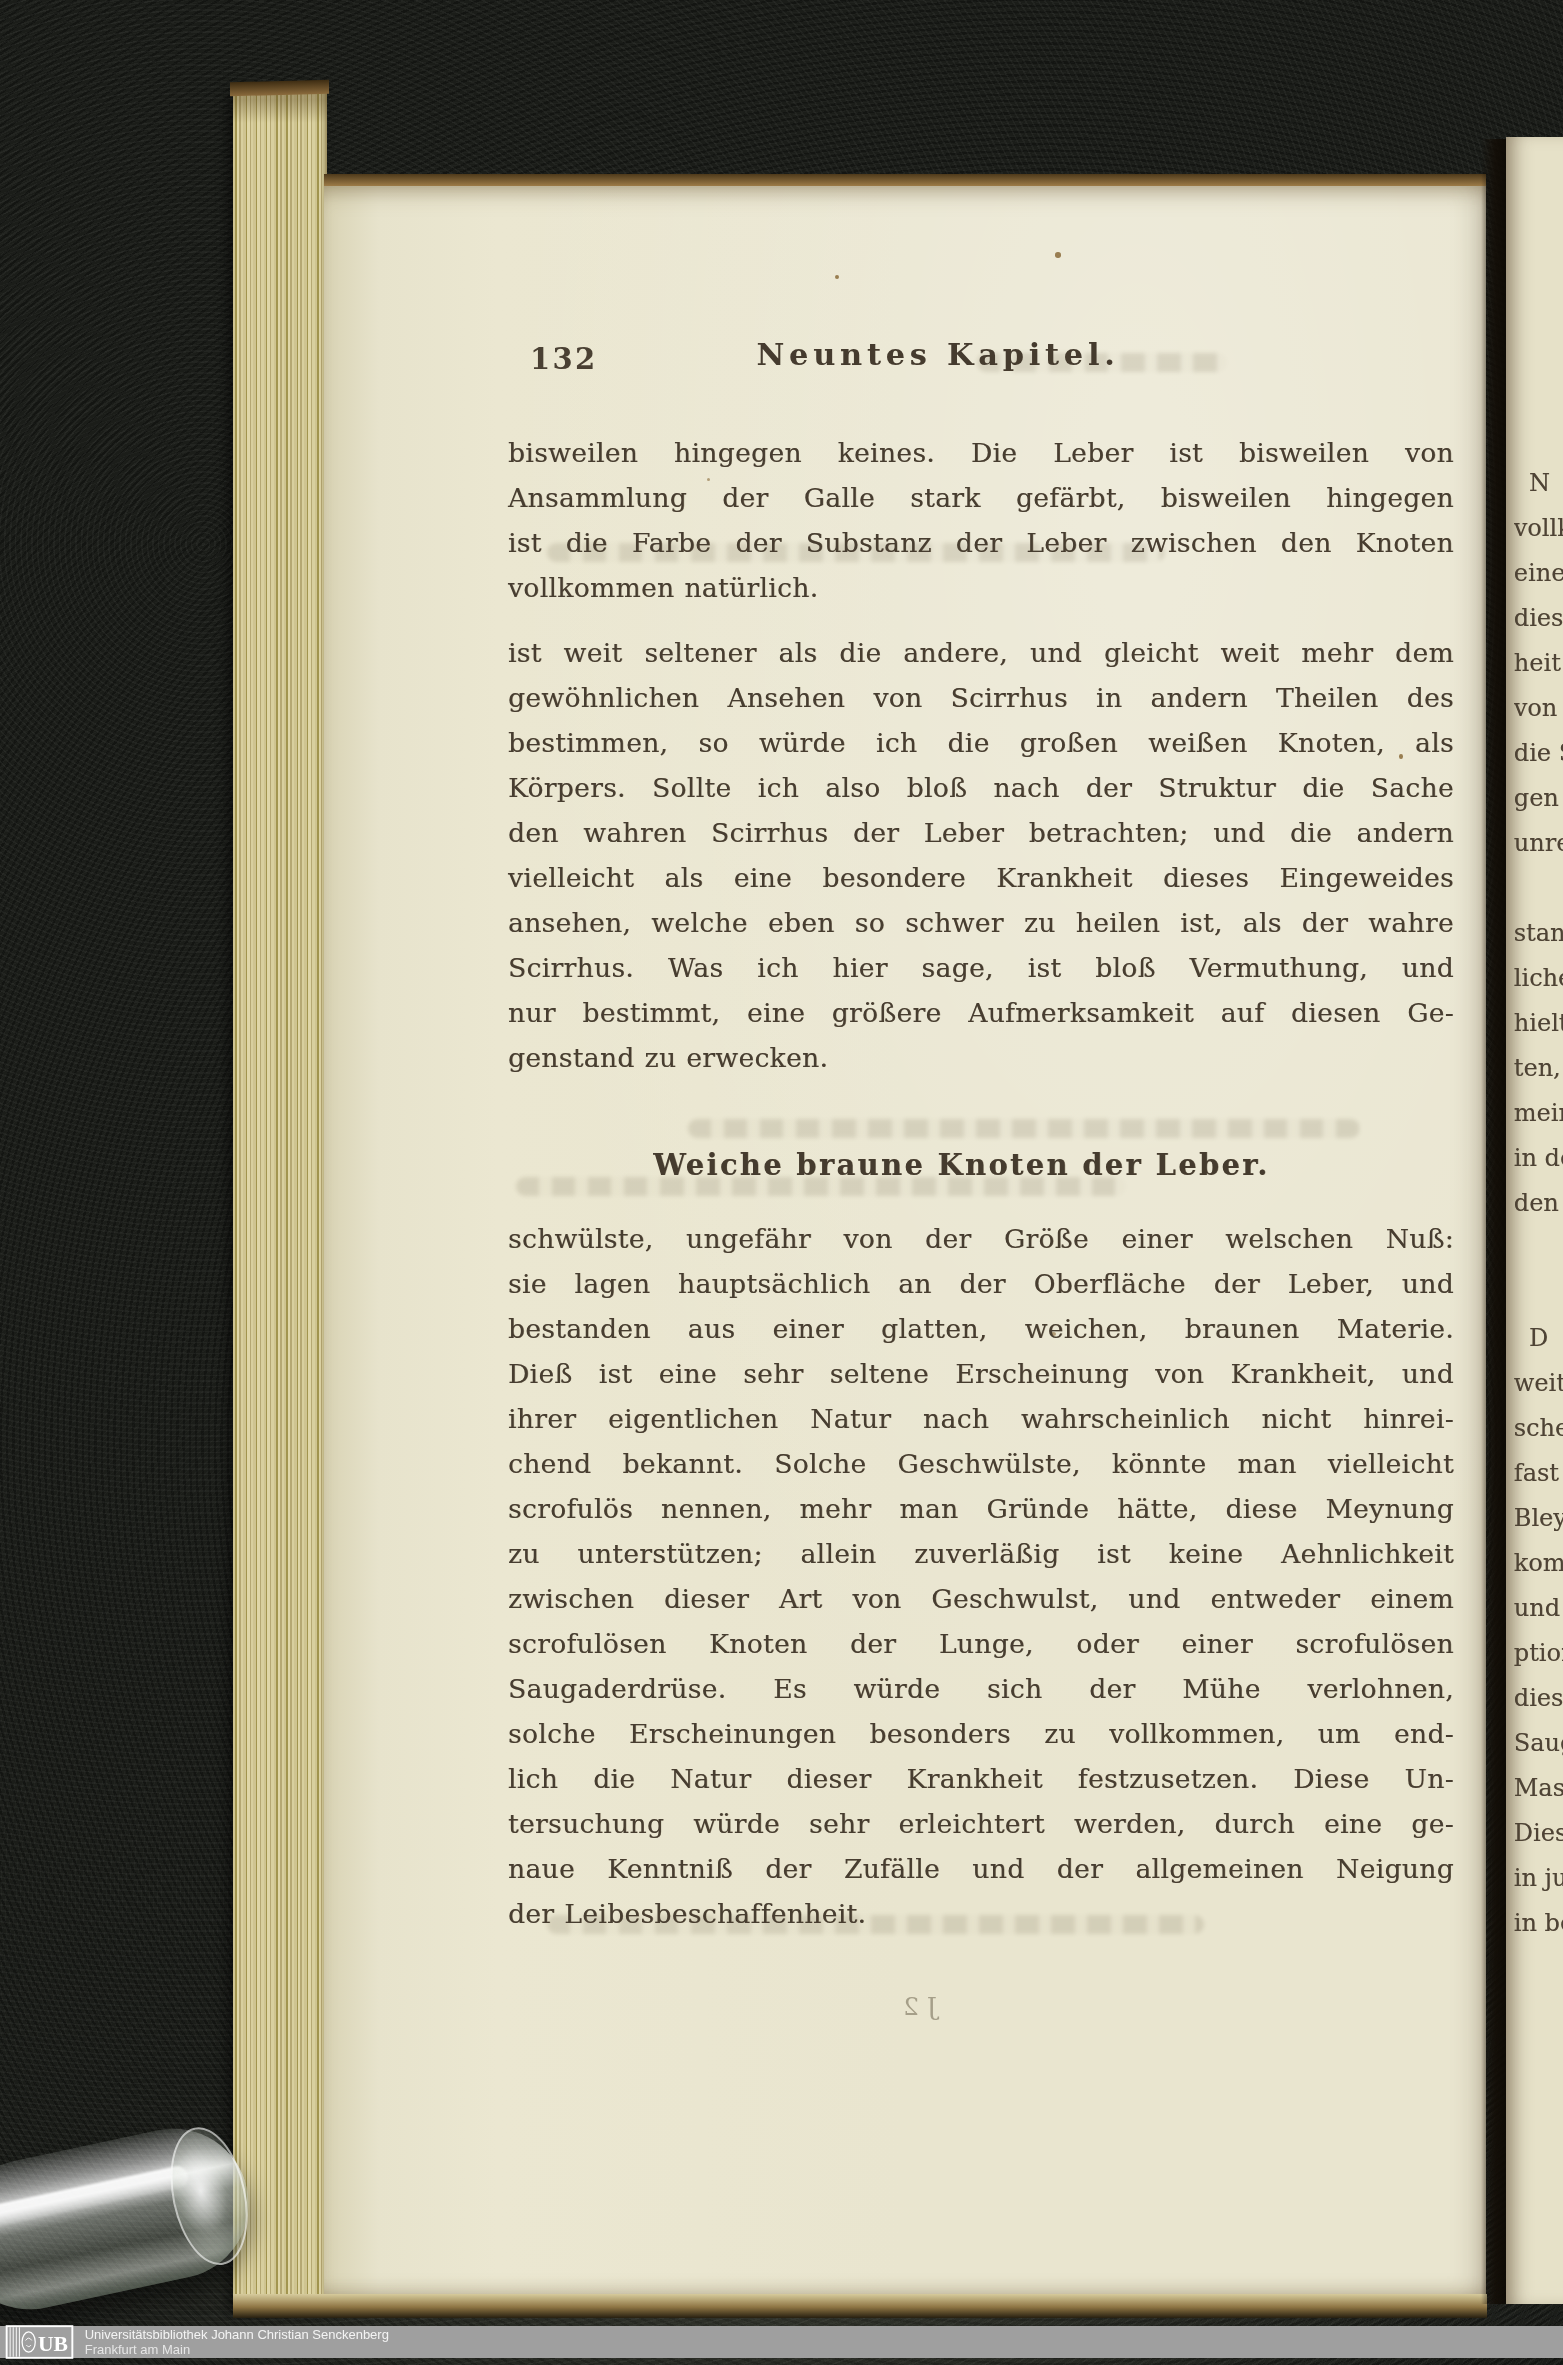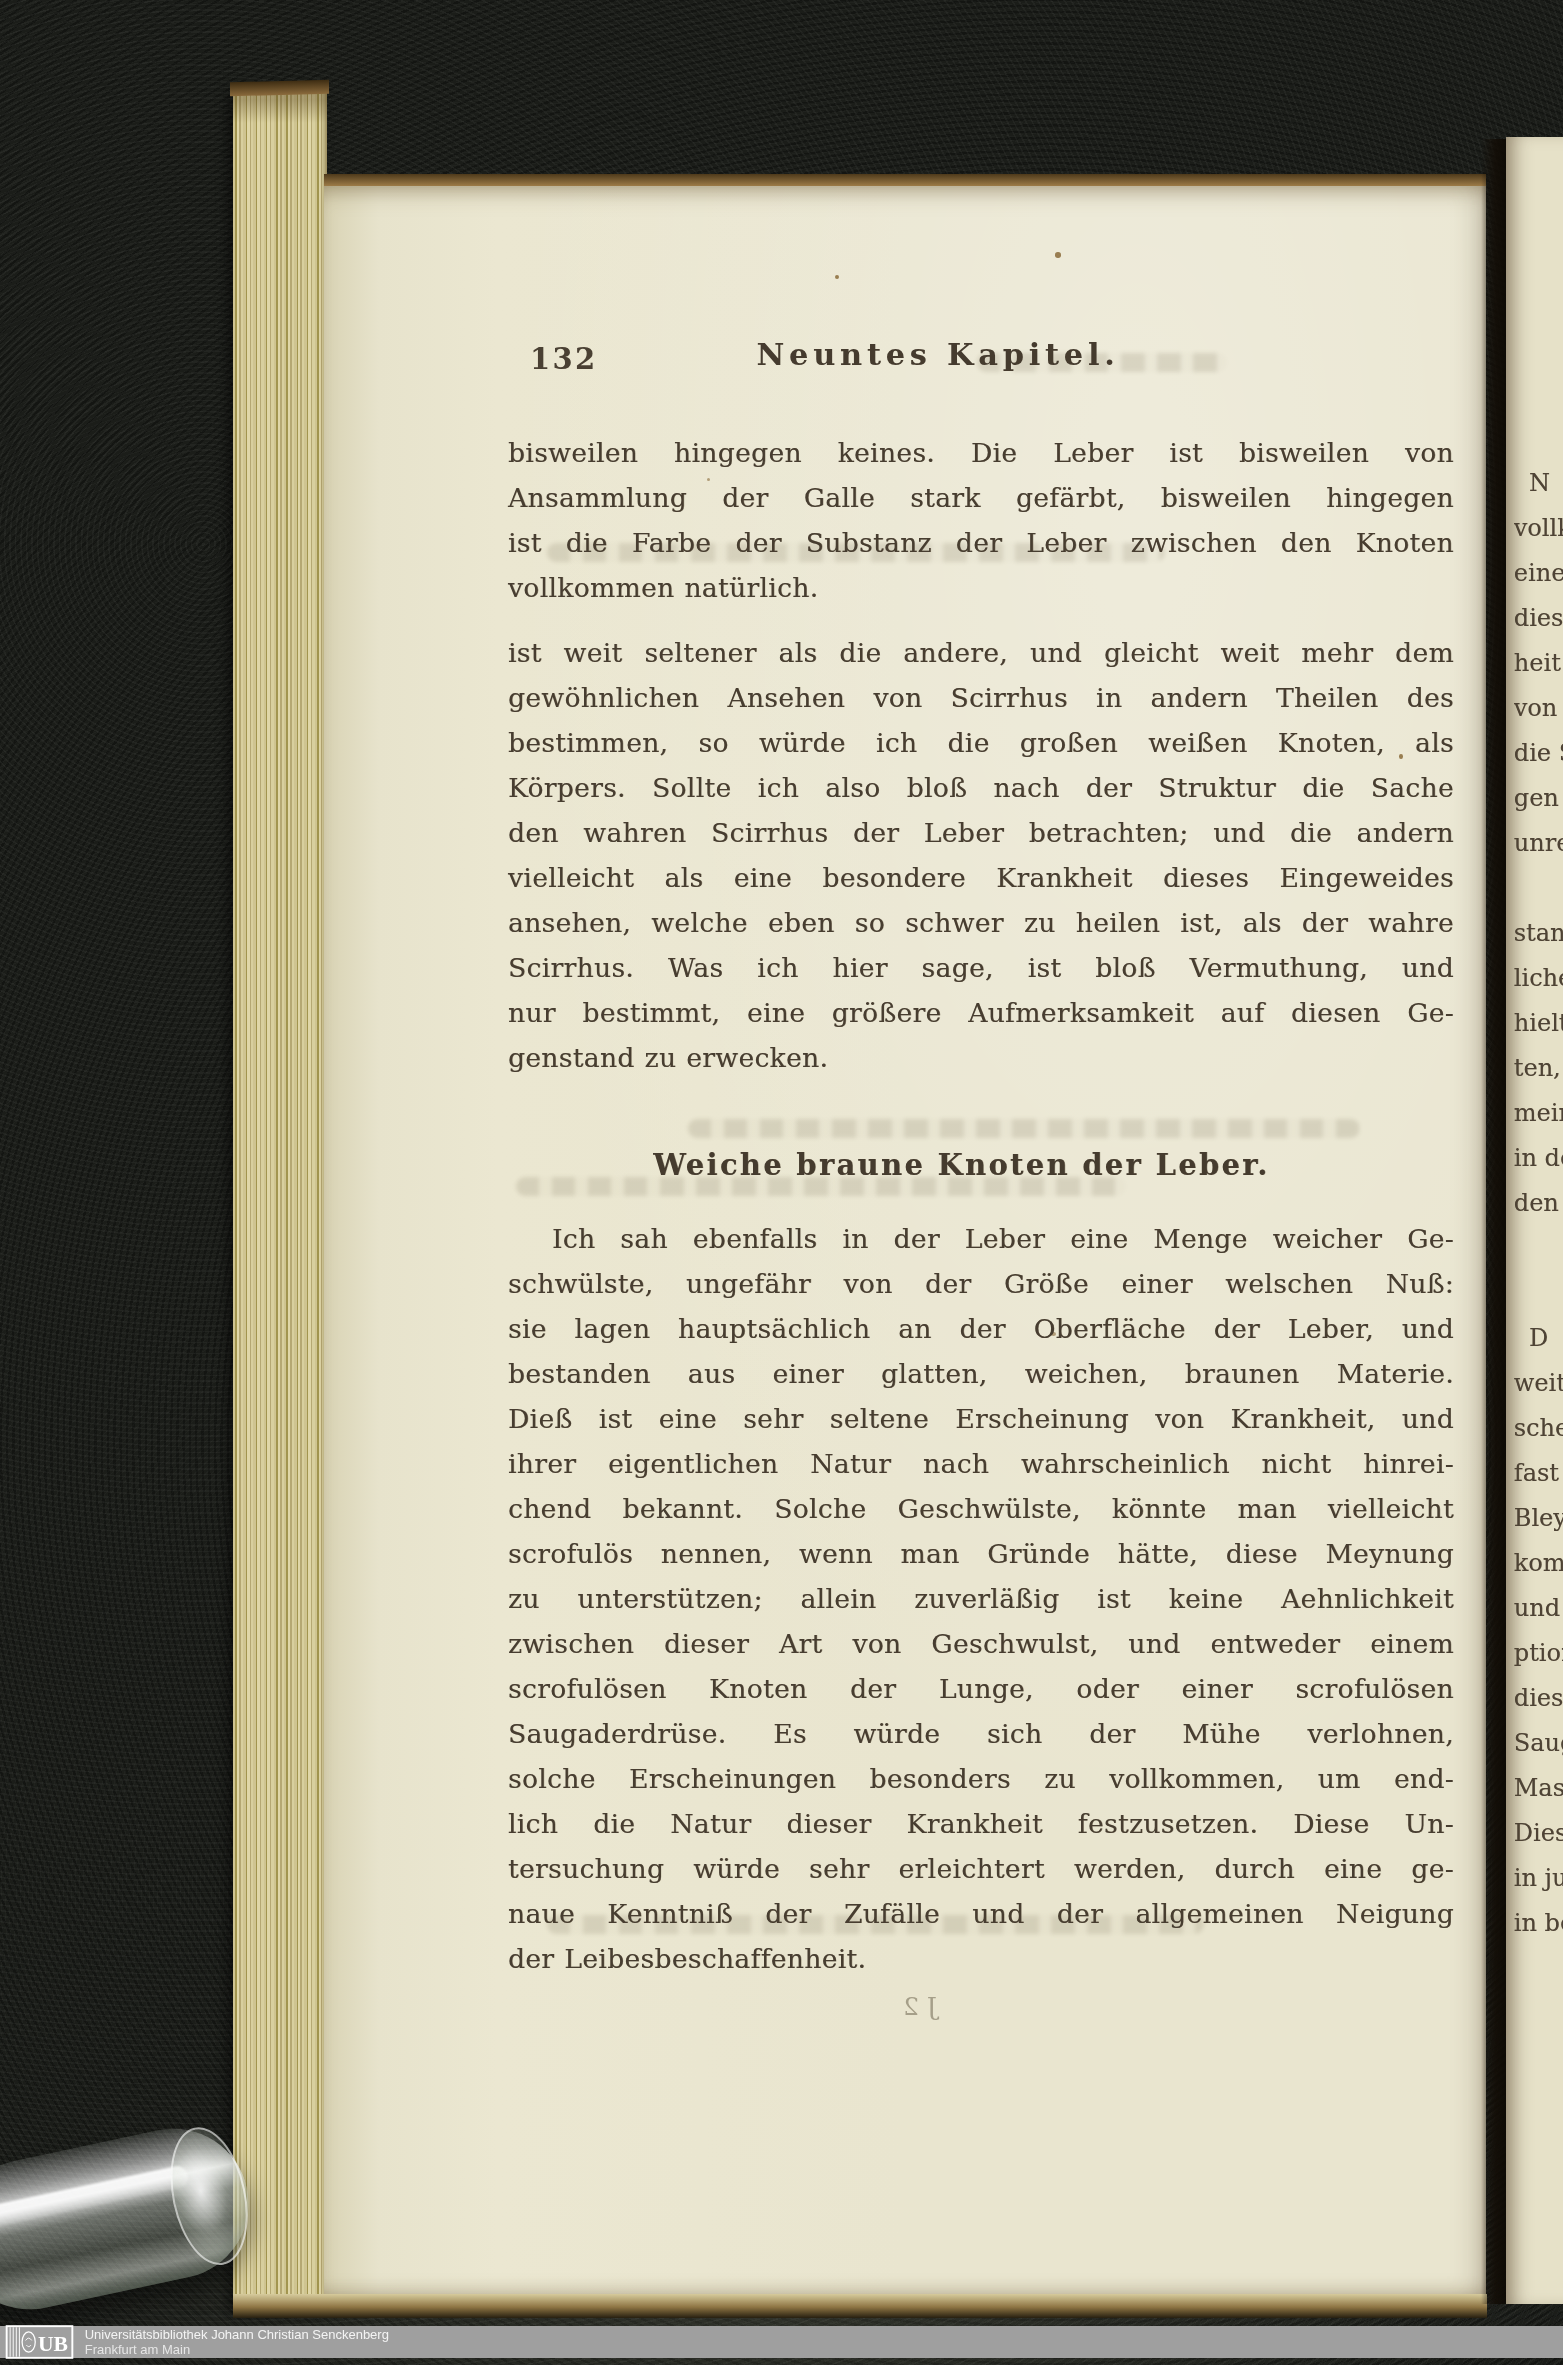--- a/index.html
+++ b/index.html
@@ -163,28 +163,27 @@
         <div class="line">vielleicht als eine besondere Krankheit dieses Eingeweides</div>
         <div class="line">ansehen, welche eben so schwer zu heilen ist, als der wahre</div>
         <div class="line">Scirrhus.  Was ich hier sage, ist bloß Vermuthung, und</div>
         <div class="line">nur bestimmt, eine größere Aufmerksamkeit auf diesen Ge-</div>
         <div class="line last">genstand zu erwecken.</div>
       </div>
 
     <div class="section-heading">Weiche braune Knoten der Leber.</div>
 
     <div class="par par3">
-        <div class="line indent">Ich sah ebenfalls in der Leber eine Menge weicher Ge-</div>
         <div class="line">schwülste, ungefähr von der Größe einer welschen Nuß:</div>
         <div class="line">sie lagen hauptsächlich an der Oberfläche der Leber, und</div>
         <div class="line">bestanden aus einer glatten, weichen, braunen Materie.</div>
         <div class="line">Dieß ist eine sehr seltene Erscheinung von Krankheit, und</div>
         <div class="line">ihrer eigentlichen Natur nach wahrscheinlich nicht hinrei-</div>
         <div class="line">chend bekannt.  Solche Geschwülste, könnte man vielleicht</div>
-        <div class="line">scrofulös nennen, wenn man Gründe hätte, diese Meynung</div>
+        <div class="line">scrofulös nennen, mehr man Gründe hätte, diese Meynung</div>
         <div class="line">zu unterstützen; allein zuverläßig ist keine Aehnlichkeit</div>
         <div class="line">zwischen dieser Art von Geschwulst, und entweder einem</div>
         <div class="line">scrofulösen Knoten der Lunge, oder einer scrofulösen</div>
         <div class="line">Saugaderdrüse.  Es würde sich der Mühe verlohnen,</div>
         <div class="line">solche Erscheinungen besonders zu vollkommen, um end-</div>
         <div class="line">lich die Natur dieser Krankheit festzusetzen.  Diese Un-</div>
         <div class="line">tersuchung würde sehr erleichtert werden, durch eine ge-</div>
         <div class="line">naue Kenntniß der Zufälle  und der allgemeinen Neigung</div>
         <div class="line last">der Leibesbeschaffenheit.</div>
       </div>

